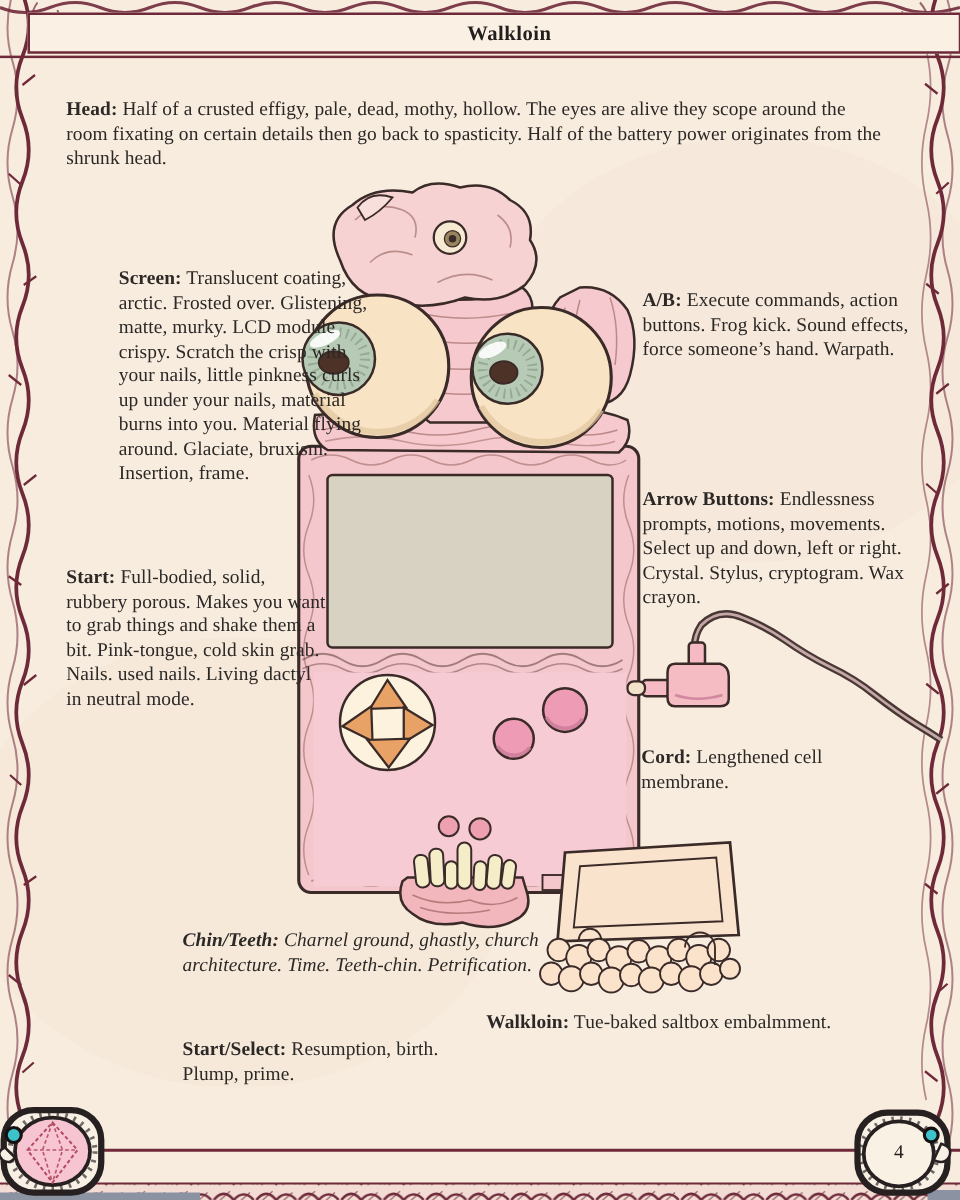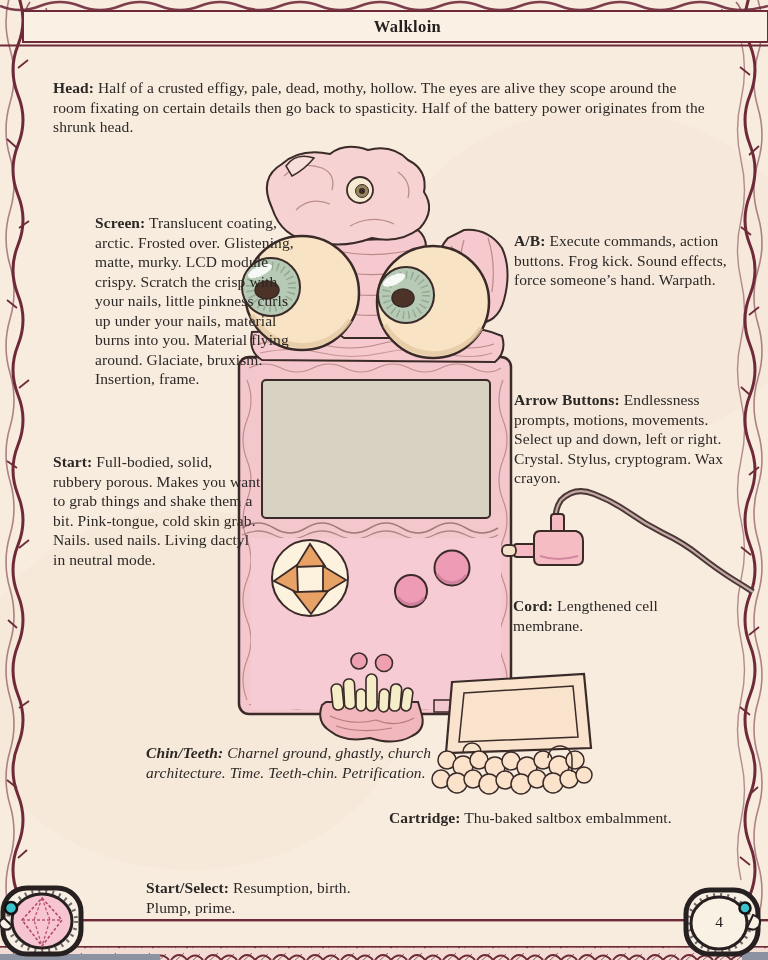--- a/index.html
+++ b/index.html
@@ -231,22 +231,22 @@
   <b>Cord:</b>
   <span>Lengthened cell membrane.</span>
 </div>
 
 <div class="txt" style="left:146px;top:743px;width:300px;font-style:italic;">
   <b>Chin/Teeth:</b>
   <span>Charnel ground, ghastly, church architecture. Time. Teeth-chin. Petrification.</span>
 </div>
 
 <div class="txt" style="left:389px;top:808px;width:330px;">
-  <b>Cartridge:</b>
-  <span>Thu-baked saltbox embalmment.</span>
-</div>
-
-<div class="txt" style="left:146px;top:878px;width:245px;">
+  <b>Walkloin:</b>
+  <span>Tue-baked saltbox embalmment.</span>
+</div>
+
+<div class="txt" style="left:146px;top:830px;width:245px;">
   <b>Start/Select:</b>
   <span>Resumption, birth. Plump, prime.</span>
 </div>
 
 <div id="pagenum">4</div>
 
 </body></html>

